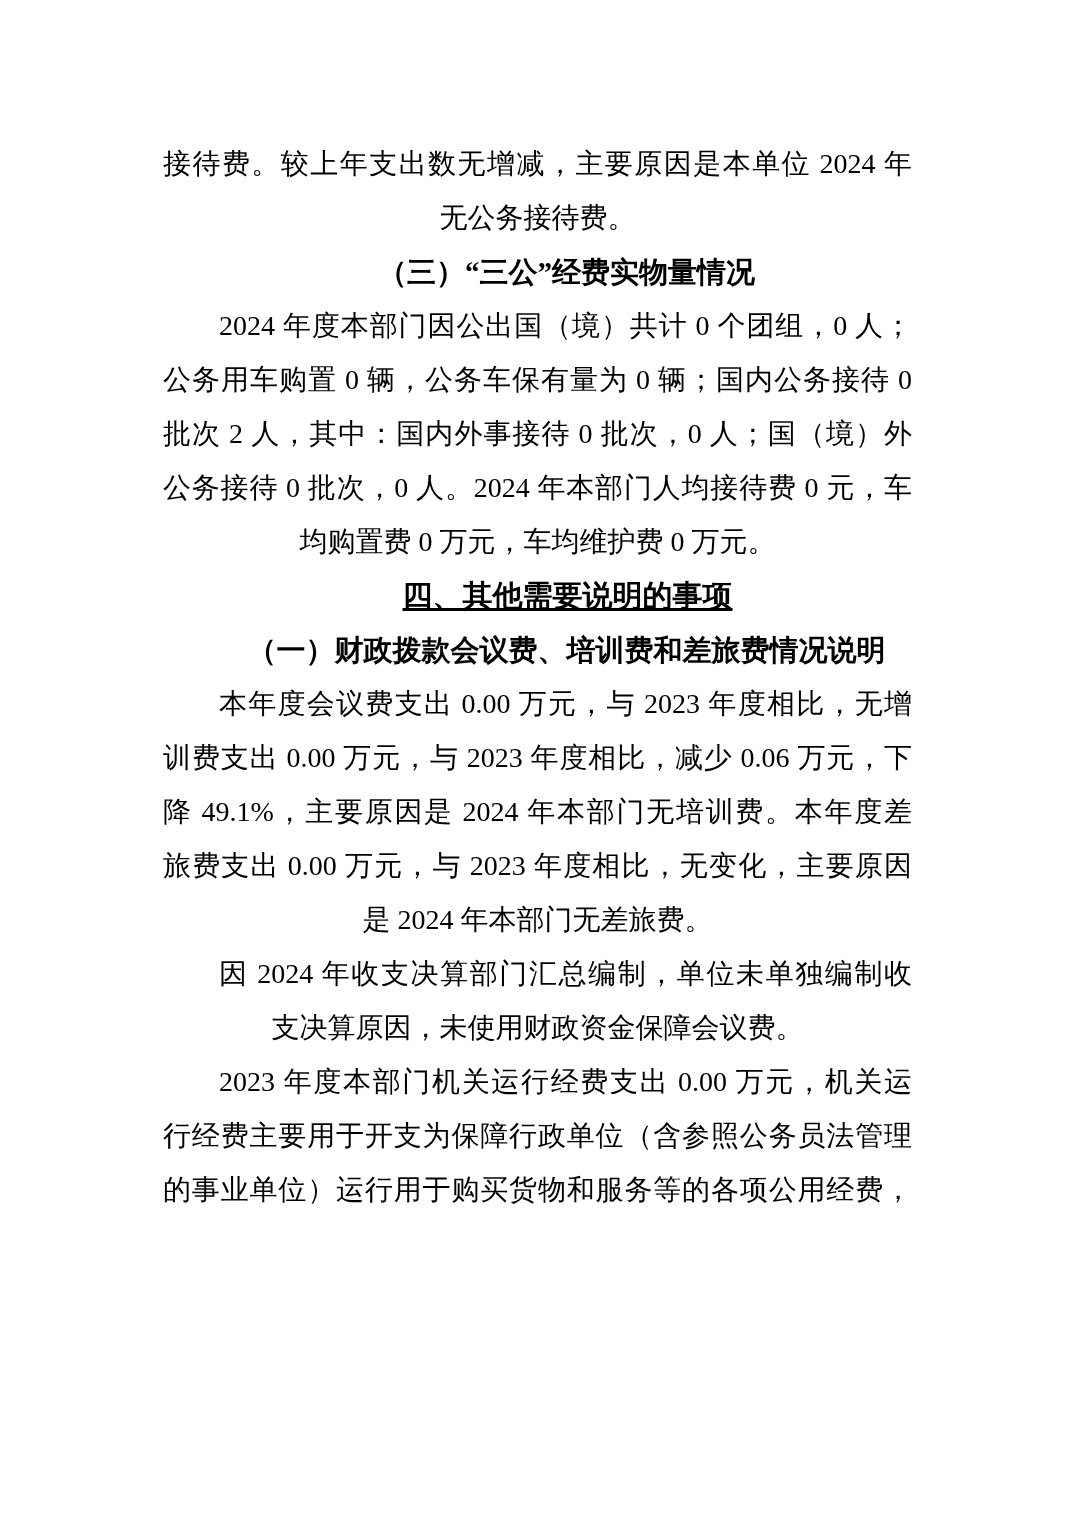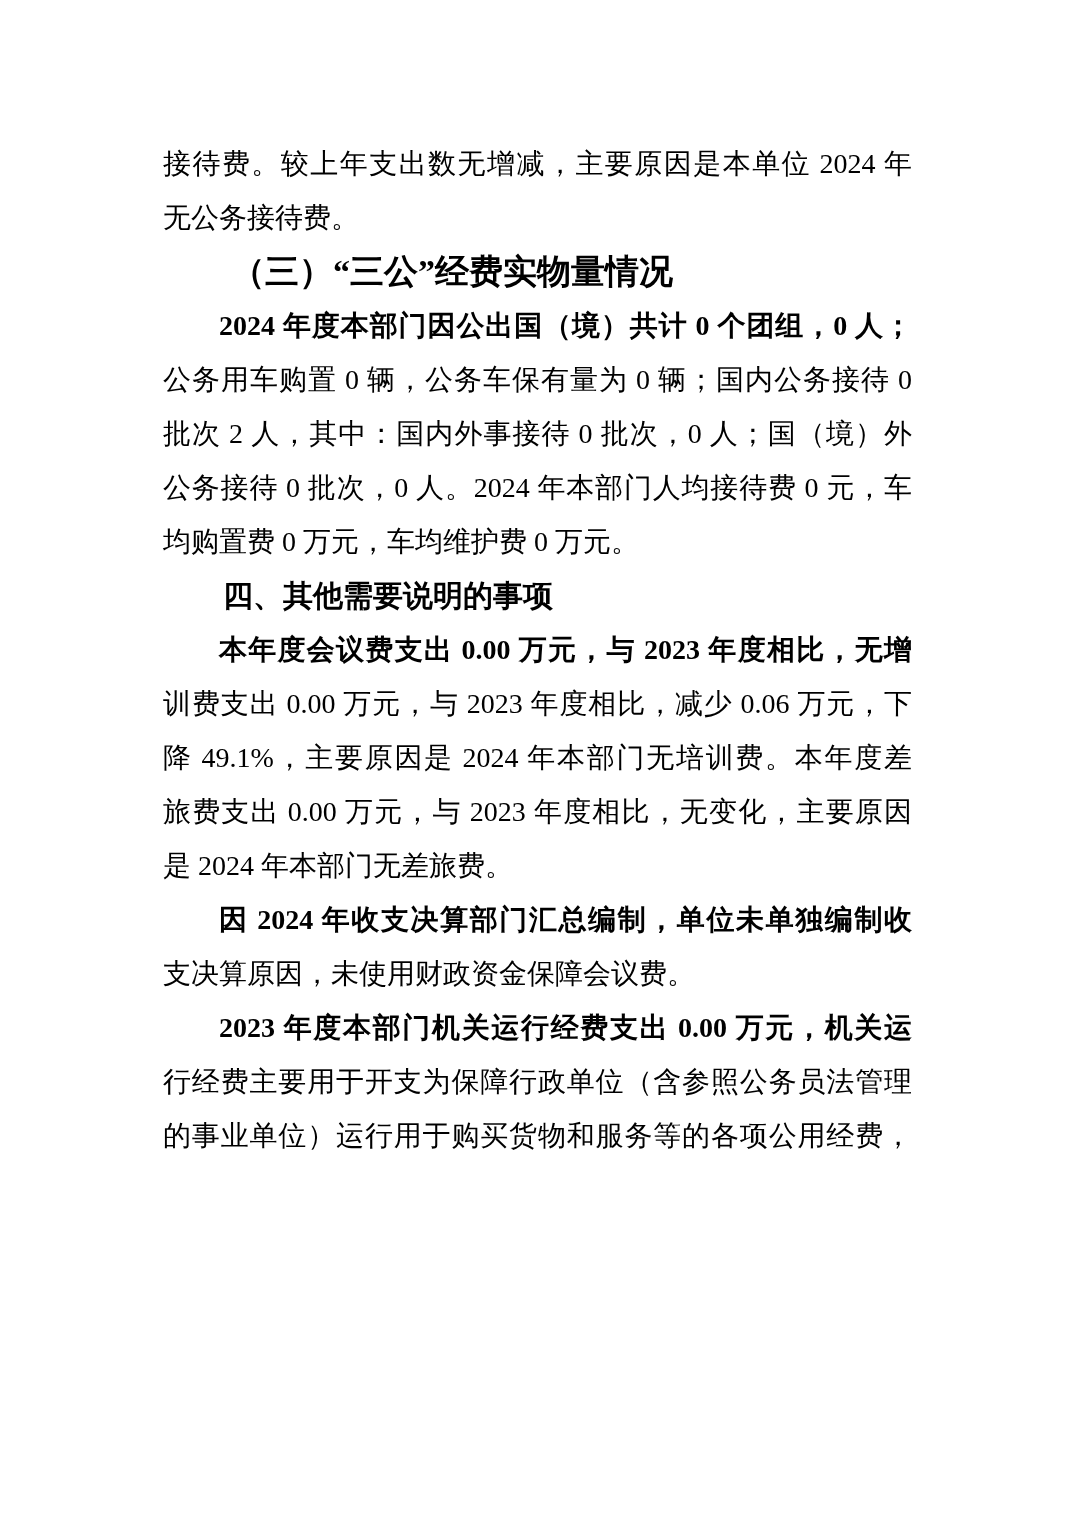--- a/index.html
+++ b/index.html
@@ -20,45 +20,45 @@
     position: absolute;
     left: 163px;
     top: 137px;
     width: 749px;
   }
   .line {
     height: 54px;
     line-height: 54px;
     font-size: 28px;
     color: #000000;
-    text-align: left;
+    text-align: center;
     white-space: nowrap;
   }
   
   .line.just {
     white-space: normal;
     text-align: justify;
     text-align-last: justify;
     overflow: hidden;
   }
   
   .line.ind {
     text-indent: 2em;
-    font-weight: bold;
   }
   
   .line.h-hei {
     font-family: "Liberation Sans", "DejaVu Sans", sans-serif;
     font-weight: bold;
     font-size: 30px;
+    text-decoration: underline;
   }
   
   .line.h-kai {
     font-weight: bold;
-    font-size: 34px;
+    font-size: 29px;
   }
   .footer {
     position: absolute;
     left: 0;
     width: 1075px;
     top: 1396px;
     text-align: center;
     font-size: 24px;
     color: #222222;
     letter-spacing: 2px;
@@ -71,20 +71,21 @@
   <div class="content">
     <div class="line just">接待费。较上年支出数无增减，主要原因是本单位 2024 年</div>
     <div class="line">无公务接待费。</div>
     <div class="line h-kai ind">（三）“三公”经费实物量情况</div>
     <div class="line just ind">2024 年度本部门因公出国（境）共计 0 个团组，0 人；</div>
     <div class="line just">公务用车购置 0 辆，公务车保有量为 0 辆；国内公务接待 0</div>
     <div class="line just">批次 2 人，其中：国内外事接待 0 批次，0 人；国（境）外</div>
     <div class="line just">公务接待 0 批次，0 人。2024 年本部门人均接待费 0 元，车</div>
     <div class="line">均购置费 0 万元，车均维护费 0 万元。</div>
     <div class="line h-hei ind">四、其他需要说明的事项</div>
+    <div class="line h-kai ind">（一）财政拨款会议费、培训费和差旅费情况说明</div>
     <div class="line just ind">本年度会议费支出 0.00 万元，与 2023 年度相比，无增</div>
     <div class="line just">训费支出 0.00 万元，与 2023 年度相比，减少 0.06 万元，下</div>
     <div class="line just">降 49.1%，主要原因是 2024 年本部门无培训费。本年度差</div>
     <div class="line just">旅费支出 0.00 万元，与 2023 年度相比，无变化，主要原因</div>
     <div class="line">是 2024 年本部门无差旅费。</div>
     <div class="line just ind">因 2024 年收支决算部门汇总编制，单位未单独编制收</div>
     <div class="line">支决算原因，未使用财政资金保障会议费。</div>
     <div class="line just ind">2023 年度本部门机关运行经费支出 0.00 万元，机关运</div>
     <div class="line just">行经费主要用于开支为保障行政单位（含参照公务员法管理</div>
     <div class="line just">的事业单位）运行用于购买货物和服务等的各项公用经费，</div>

